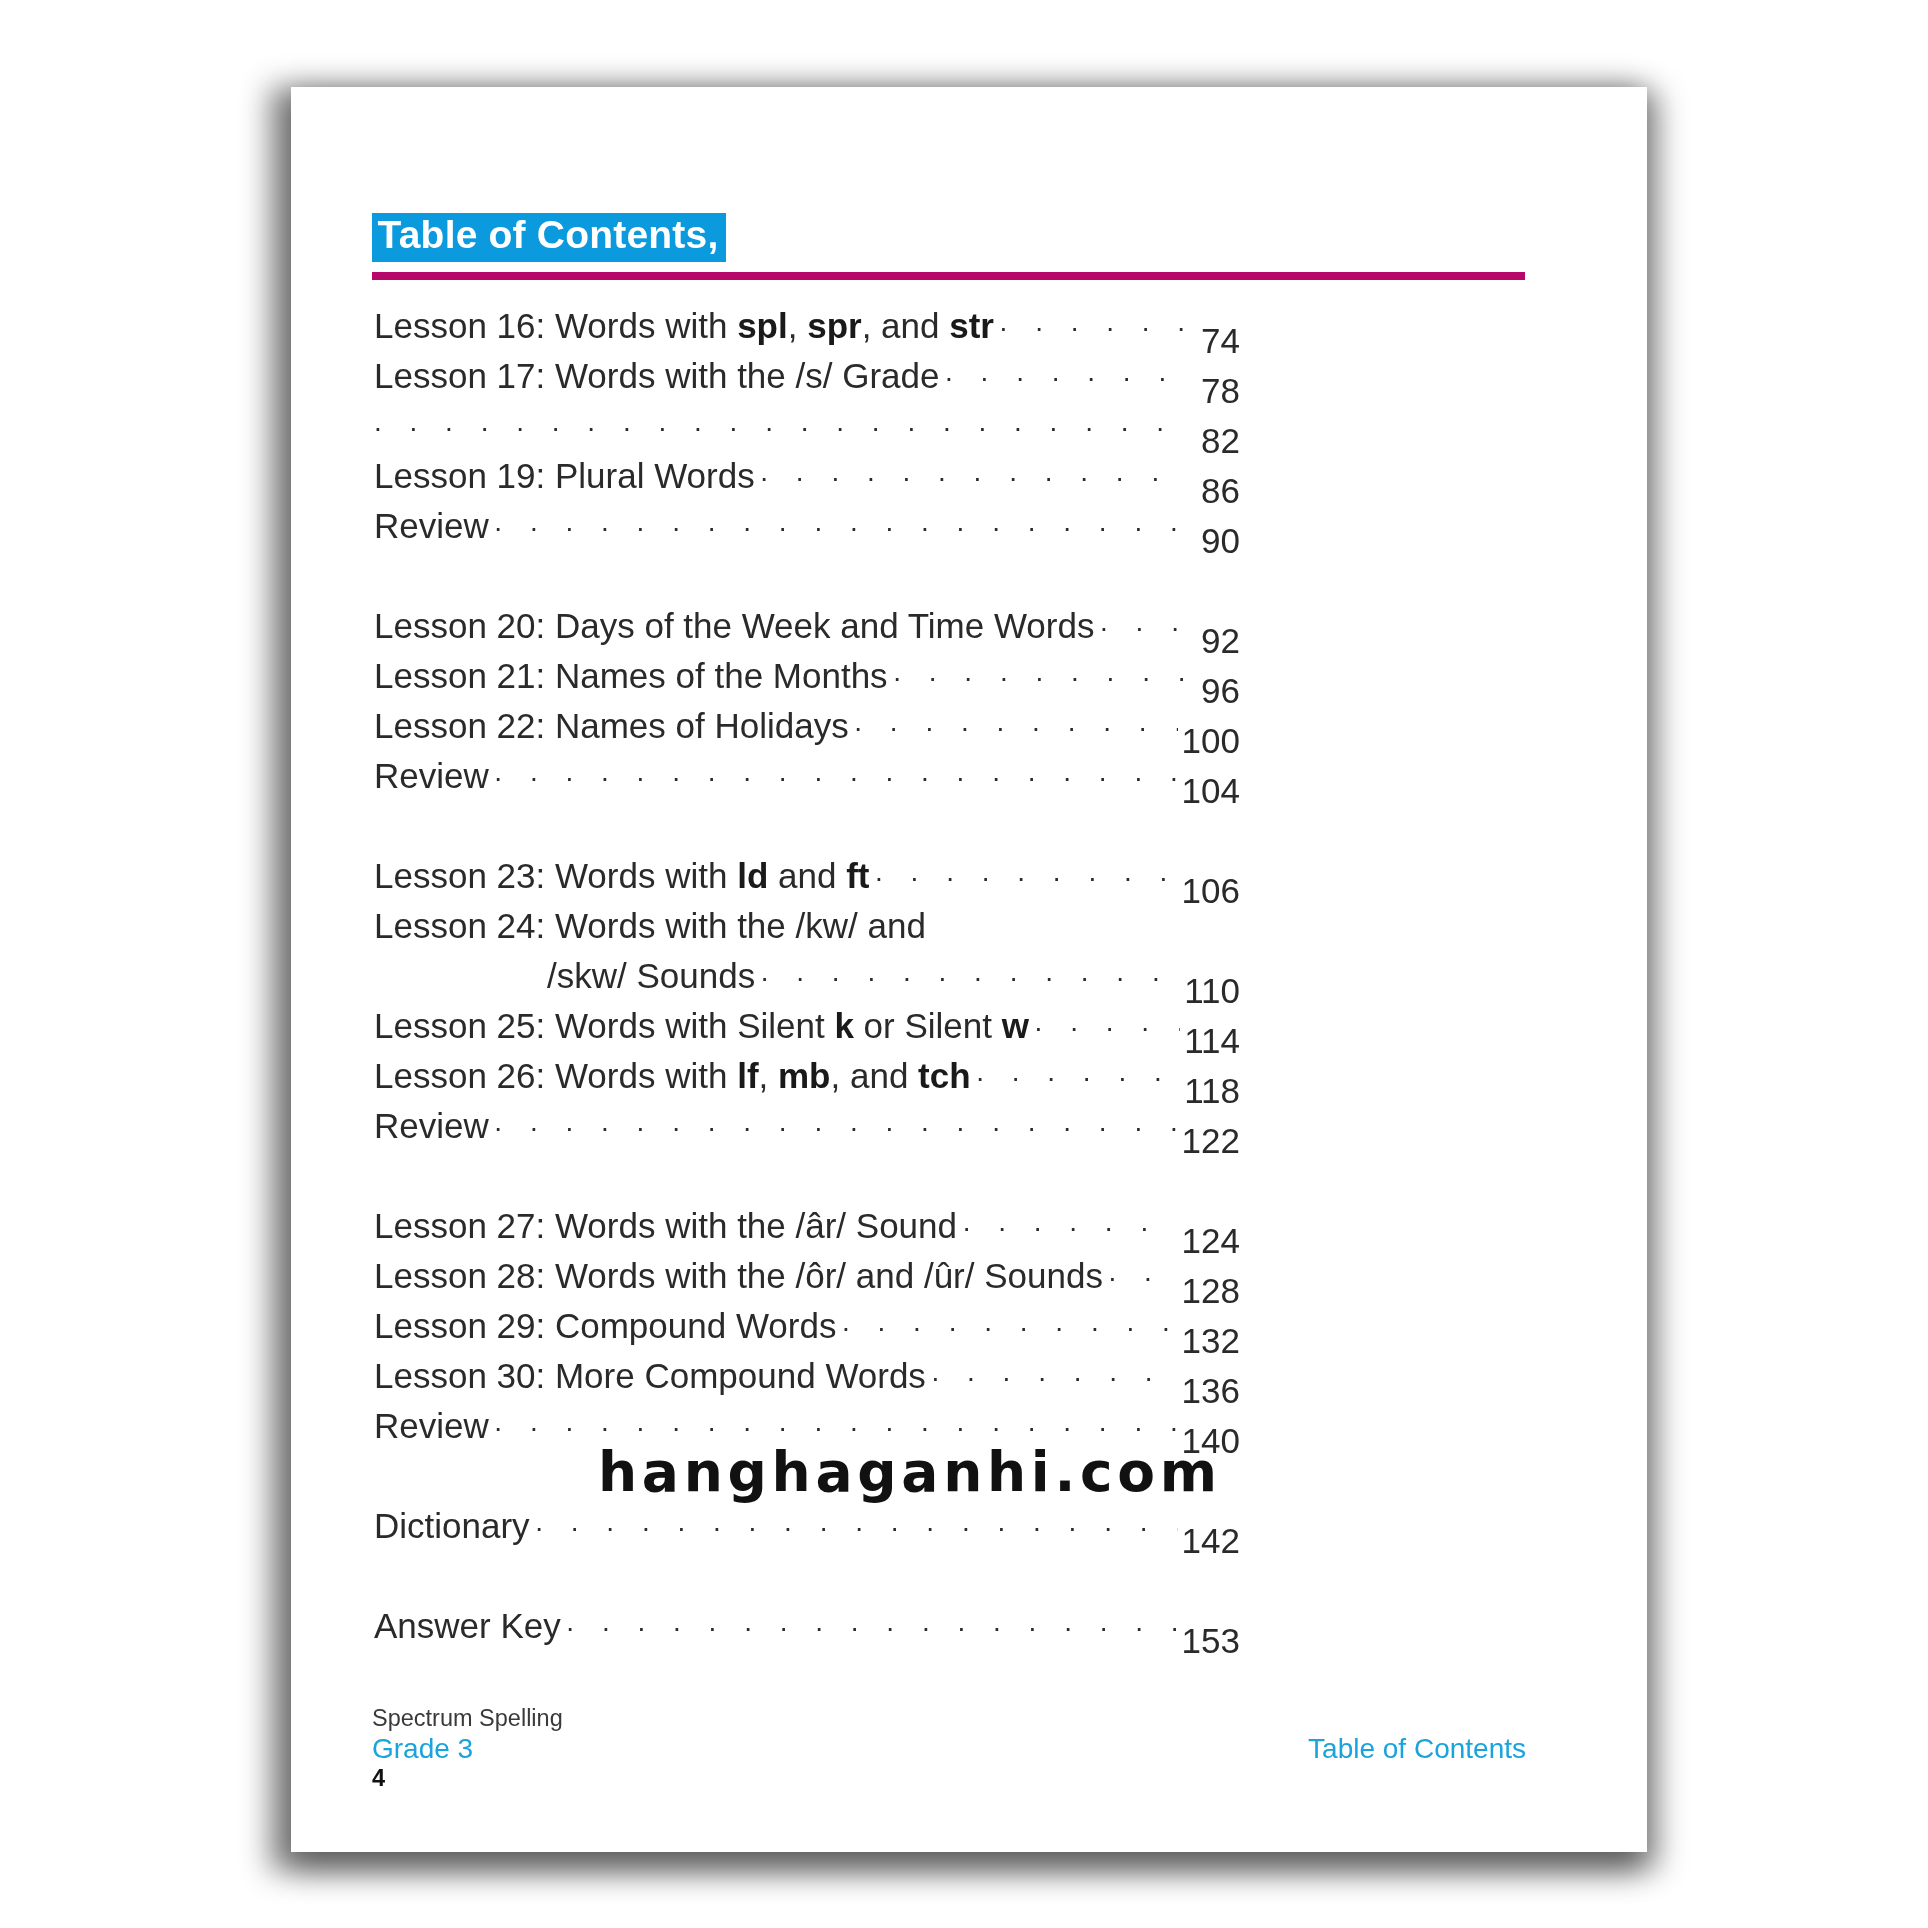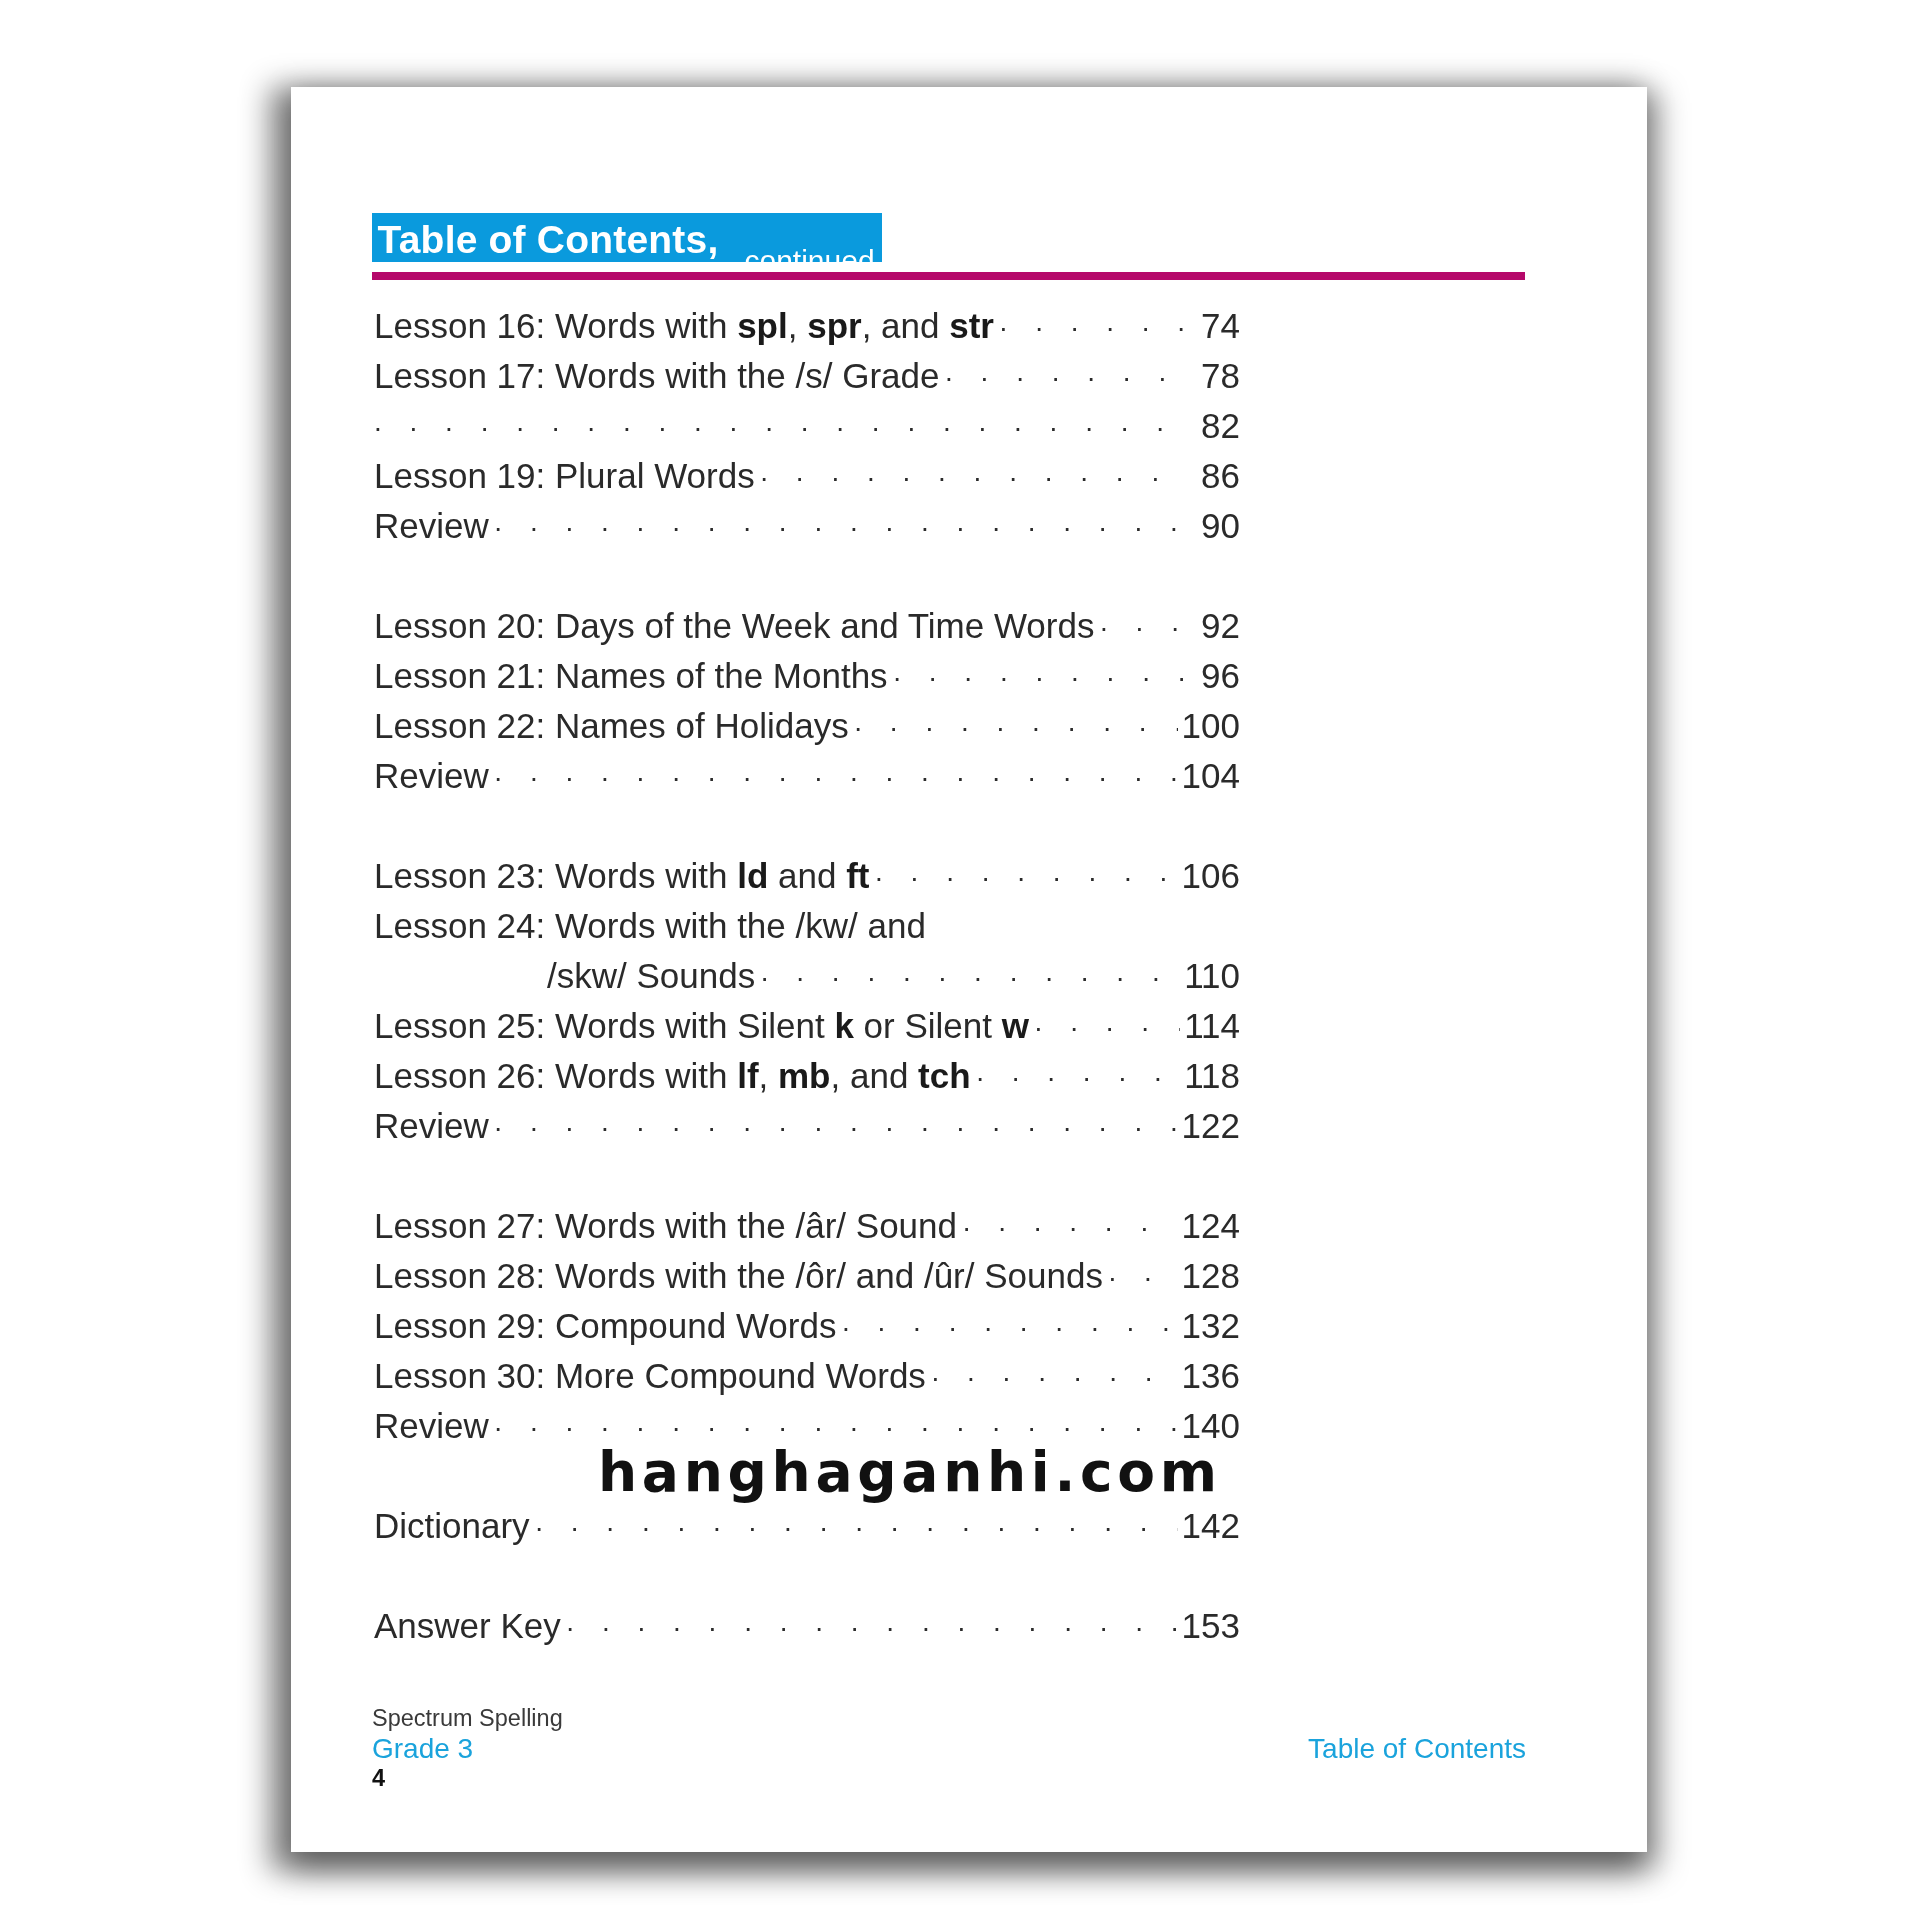--- a/index.html
+++ b/index.html
@@ -8,40 +8,40 @@
     font-family:"Liberation Sans", "DejaVu Sans", sans-serif;
   }
   .page {
     position:absolute; left:291px; top:87px; width:1356px; height:1765px;
     background:#ffffff;
     box-shadow: -13px 9.4px 28px 9.4px rgba(0,0,0,0.45), 7.5px 11.3px 28px 5.6px rgba(0,0,0,0.35);
   }
   .title-box {
     position:absolute; left:81px; top:126px; height:49px;
     background:#0a9add; color:#ffffff; padding:0 7.5px 0 5.6px;
-    display:flex; align-items:flex-end; white-space:nowrap;
+    display:flex; align-items:center; white-space:nowrap;flex-direction:column;
   }
   .title-main { font-size:39px; font-weight:bold; letter-spacing:0.2px; }
   .title-sub { font-size:30px; font-weight:normal; margin-left:26px; position:relative; top:16px; }
   .rule {
     position:absolute; left:81px; top:185px; width:1153px; height:7.5px; background:#b5086a;
   }
   .toc { position:absolute; left:83px; top:221px; width:866px; }
   .row {
     position:relative; height:50px; display:flex; 
     font-size:35px; color:#2a2a2a; line-height:1; white-space:nowrap;
   }
   .row.gap { height:50px; }
   .row .label { flex:0 0 auto; background:#fff; padding-right:5.6px; }
   .row .label b { font-weight:bold; color:#1a1a1a; }
   .row .leader {
     flex:1 1 auto; overflow:hidden; letter-spacing:10px; color:#2a2a2a;
     font-size:28px; margin-bottom:3.8px;
   }
-  .row .pg { flex:0 0 auto; padding-left:3.8px; text-align:right; min-width:47px; }
+  .row .pg { flex:0 0 auto; padding-left:3.8px; text-align:right; min-width:47px;margin-top:15px; }
   .row.indent .label { padding-left:173px; }
   .watermark {
     position:absolute; left:307px; top:1353px;
     font-size:55px; font-weight:bold; color:#111111; letter-spacing:4.7px;
     font-family:"DejaVu Sans", sans-serif;
   }
   .footer-brand { position:absolute; left:81px; top:1618px; font-size:23.5px; color:#3a3a3a; }
   .footer-grade { position:absolute; left:81px; top:1646px; font-size:28px; color:#1aa3dc;text-align:center; }
   .footer-page { position:absolute; left:81px; top:1678px; font-size:23.5px; font-weight:bold; color:#111; }
   .footer-section { position:absolute; right:121px; top:1646px; font-size:28px; color:#1aa3dc; }

